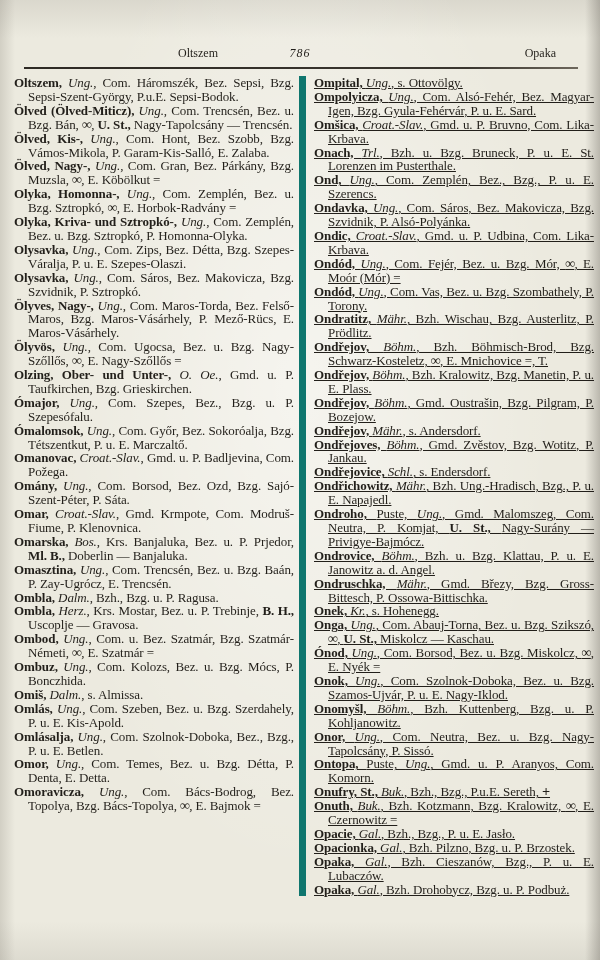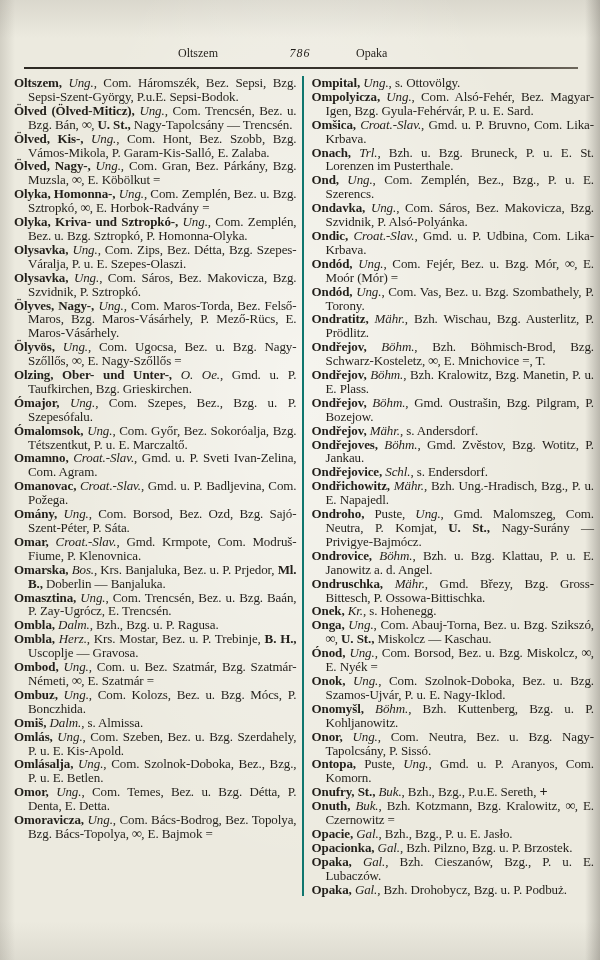--- a/index.html
+++ b/index.html
@@ -12,32 +12,32 @@
       linear-gradient(0deg, rgba(90,85,75,.10) 0%, rgba(90,85,75,0) 4%, rgba(90,85,75,0) 96%, rgba(90,85,75,.12) 100%);
     font-family:"Liberation Serif", serif;
     color:#221f1a;
   }
   .page-header{
     position:absolute;top:44px;left:0;width:600px;height:18px;
     font-size:12px;line-height:18px;
   }
   .hdr-left{position:absolute;left:98px;width:200px;text-align:center;}
   .hdr-num{position:absolute;left:250px;width:100px;text-align:center;letter-spacing:1px;font-style:italic;}
-  .hdr-right{position:absolute;left:356px;width:200px;text-align:left;}
+  .hdr-right{position:absolute;left:356px;width:200px;text-align:right;}
   .header-rule{
     position:absolute;top:67px;left:24px;width:554px;height:2px;
     background:linear-gradient(90deg,#2e2a24 0%,#3a362f 80%,#6d675c 100%);
   }
   .columns{
     position:absolute;top:76px;left:14px;width:580px;
     display:flex;
   }
   .col{width:283px;}
   .col-left{padding-right:5px;}
-  .col-right{padding-left:8px;border-left:2px solid #0f766e;}
+  .col-right{padding-left:8px;border-left:7px solid #0f766e;text-decoration:underline;}
   .entry{
     margin:0;
     font-size:13px;line-height:13.9px;
     text-align:justify;
     padding-left:14px;text-indent:-14px;
     letter-spacing:-0.1px;
   }
   .b{font-weight:bold;}
   .i{font-style:italic;}
   .icon{font-weight:bold;font-style:normal;}
@@ -62,21 +62,20 @@
       <p class="entry"><span class="b">Ölved, Nagy-, </span><span class="i">Ung.</span><span>, Com. Gran, Bez. Párkány, Bzg. Muzsla, </span><span class="icon tg">∞</span><span>, E. Köbölkut =</span></p>
       <p class="entry"><span class="b">Olyka, Homonna-, </span><span class="i">Ung.</span><span>, Com. Zemplén, Bez. u. Bzg. Sztropkó, </span><span class="icon tg">∞</span><span>, E. Horbok-Radvány =</span></p>
       <p class="entry"><span class="b">Olyka, Kriva- und Sztropkó-, </span><span class="i">Ung.</span><span>, Com. Zemplén, Bez. u. Bzg. Sztropkó, P. Homonna-Olyka.</span></p>
       <p class="entry"><span class="b">Olysavka, </span><span class="i">Ung.</span><span>, Com. Zips, Bez. Détta, Bzg. Szepes-Váralja, P. u. E. Szepes-Olaszi.</span></p>
       <p class="entry"><span class="b">Olysavka, </span><span class="i">Ung.</span><span>, Com. Sáros, Bez. Makovicza, Bzg. Szvidnik, P. Sztropkó.</span></p>
       <p class="entry"><span class="b">Ölyves, Nagy-, </span><span class="i">Ung.</span><span>, Com. Maros-Torda, Bez. Felső-Maros, Bzg. Maros-Vásárhely, P. Mező-Rücs, E. Maros-Vásárhely.</span></p>
       <p class="entry"><span class="b">Ölyvös, </span><span class="i">Ung.</span><span>, Com. Ugocsa, Bez. u. Bzg. Nagy-Szőllős, </span><span class="icon tg">∞</span><span>, E. Nagy-Szőllős =</span></p>
       <p class="entry"><span class="b">Olzing, Ober- und Unter-, </span><span class="i">O. Oe.</span><span>, Gmd. u. P. Taufkirchen, Bzg. Grieskirchen.</span></p>
       <p class="entry"><span class="b">Ómajor, </span><span class="i">Ung.</span><span>, Com. Szepes, Bez., Bzg. u. P. Szepesófalu.</span></p>
       <p class="entry"><span class="b">Ómalomsok, </span><span class="i">Ung.</span><span>, Com. Győr, Bez. Sokoróalja, Bzg. Tétszentkut, P. u. E. Marczaltő.</span></p>
-      <p class="entry"><span class="b">Omamno, </span><span class="i">Croat.-Slav.</span><span>, Gmd. u. P. Sveti Ivan-Zelina, Com. Agram.</span></p>
       <p class="entry"><span class="b">Omanovac, </span><span class="i">Croat.-Slav.</span><span>, Gmd. u. P. Badljevina, Com. Požega.</span></p>
       <p class="entry"><span class="b">Omány, </span><span class="i">Ung.</span><span>, Com. Borsod, Bez. Ozd, Bzg. Sajó-Szent-Péter, P. Sáta.</span></p>
       <p class="entry"><span class="b">Omar, </span><span class="i">Croat.-Slav.</span><span>, Gmd. Krmpote, Com. Modruš-Fiume, P. Klenovnica.</span></p>
       <p class="entry"><span class="b">Omarska, </span><span class="i">Bos.</span><span>, Krs. Banjaluka, Bez. u. P. Prjedor, </span><span class="b">Ml. B., </span><span>Doberlin — Banjaluka.</span></p>
       <p class="entry"><span class="b">Omasztina, </span><span class="i">Ung.</span><span>, Com. Trencsén, Bez. u. Bzg. Baán, P. Zay-Ugrócz, E. Trencsén.</span></p>
       <p class="entry"><span class="b">Ombla, </span><span class="i">Dalm.</span><span>, Bzh., Bzg. u. P. Ragusa.</span></p>
       <p class="entry"><span class="b">Ombla, </span><span class="i">Herz.</span><span>, Krs. Mostar, Bez. u. P. Trebinje, </span><span class="b">B. H., </span><span>Uscoplje — Gravosa.</span></p>
       <p class="entry"><span class="b">Ombod, </span><span class="i">Ung.</span><span>, Com. u. Bez. Szatmár, Bzg. Szatmár-Németi, </span><span class="icon tg">∞</span><span>, E. Szatmár =</span></p>
       <p class="entry"><span class="b">Ombuz, </span><span class="i">Ung.</span><span>, Com. Kolozs, Bez. u. Bzg. Mócs, P. Bonczhida.</span></p>
       <p class="entry"><span class="b">Omiš, </span><span class="i">Dalm.</span><span>, s. Almissa.</span></p>

